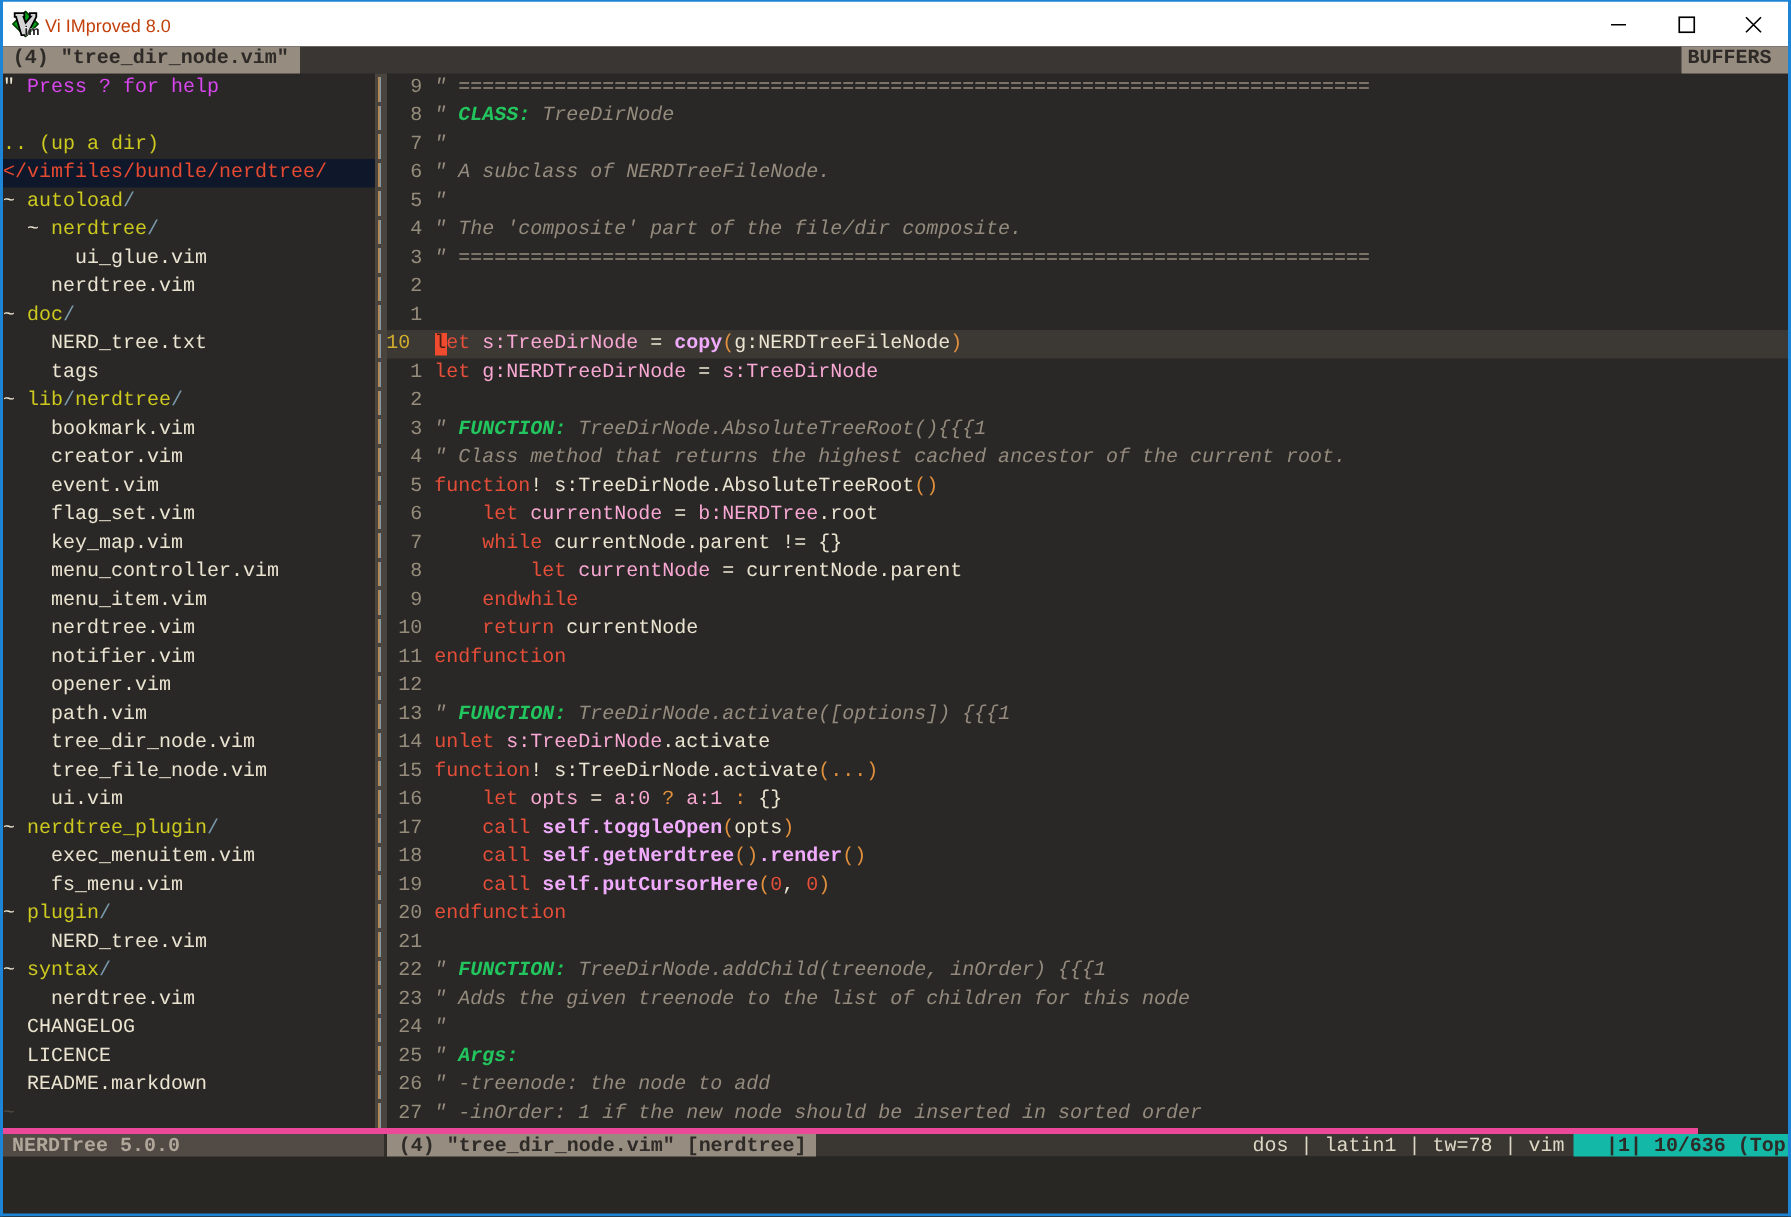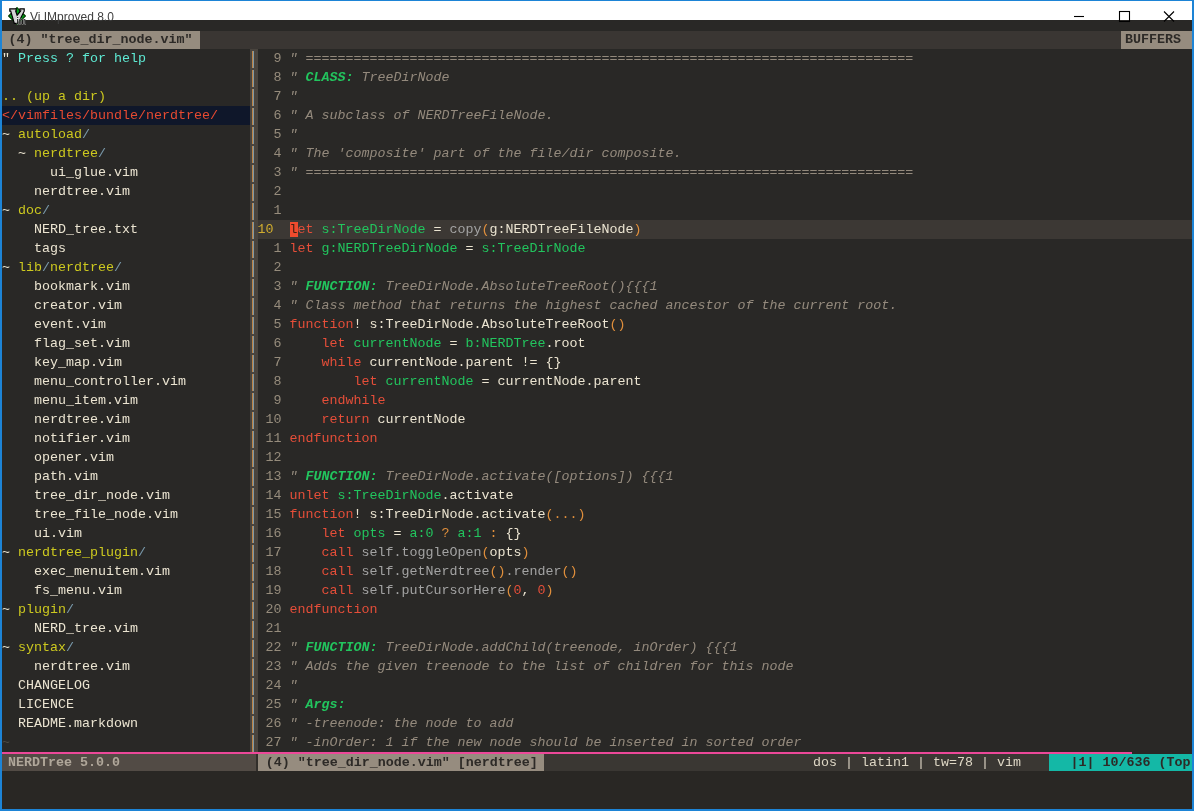--- a/index.html
+++ b/index.html
@@ -1,45 +1,45 @@
 <!DOCTYPE html>
 <html><head><meta charset="utf-8"><style>
 *{margin:0;padding:0;box-sizing:border-box}
 html,body{width:1194px;height:811px;overflow:hidden;background:#292826}
 body{position:relative;font-family:"Liberation Mono",monospace;font-size:13.333px;line-height:19px}
 .abs{position:absolute}
-#title{left:0;top:0;width:1194px;height:20px;background:#fff;border-top:1px solid #1d84d6}
-#ttxt{left:30px;top:8px;font-family:"Liberation Sans",sans-serif;font-size:12px;line-height:16px;color:#404040}
+#title{left:0;top:0;width:1194px;height:31px;background:#fff;border-top:1px solid #1d84d6}
+#ttxt{left:30px;top:8px;font-family:"Liberation Sans",sans-serif;font-size:12px;line-height:16px;color:#c2410c}
 #tab{left:0;top:31px;width:1194px;height:18px;background:#3a3633}
 .tabact{position:absolute;top:0;height:18px;background:#968c7f;color:#2d2a27;font-weight:bold;line-height:18px;white-space:pre}
 #side{left:2px;top:49px;width:247.5px;height:703px;white-space:pre}
 #side .l{height:19px}
 #sep{left:249.5px;top:49px;width:8px;height:703px;background:#49443e}
 #sepbar{left:251.7px;top:49px;width:2.6px;height:703px;background:repeating-linear-gradient(to bottom,transparent 0 2.4px,#bc8448 2.4px 18.7px,transparent 18.7px 19px)}
 #sepbar2{left:253px;top:49px;width:1.3px;height:703px;background:repeating-linear-gradient(to bottom,transparent 0 2.4px,#8198a2 2.4px 18.7px,transparent 18.7px 19px)}
 #code{left:257.5px;top:49px;width:934.5px;height:703px;white-space:pre}
 #code .l{height:19px}
 .hl{background:#3c3834}
 .hlr{background:#0f172a}
 .n{color:#968c7c}
 .cn{color:#d0ac2e}
 .c{color:#948a7d;font-style:italic}
 .cb{color:#22c55e;font-style:italic;font-weight:bold}
 .r{color:#e54e39}
-.b{color:#22c55e}
+.b{color:#f9a8d4}
 .bs{color:#7999ab}
 .w{color:#ebe4d1}
-.f{color:#a3a3a3;font-weight:normal}
+.f{color:#f0abfc;font-weight:bold}
 .o{color:#e08f3c}
 .y{color:#cdc91f;font-weight:normal}
-.yn{color:#5eead4}
+.yn{color:#d946ef}
 .rr{color:#e64a31}
 .dim{color:#4e4a42}
 .cur{background:#f04b2e;color:#421f12}
-#status{left:0;top:752px;width:1132px;height:19px;background:#3a3733;border-top:2px solid #ec4899}
+#status{left:0;top:752px;width:1132px;height:19px;background:#3a3733;border-top:4px solid #ec4899}
 .seg{position:absolute;top:0;height:18px;line-height:18px;white-space:pre}
 #cmd{left:0;top:771px;width:1194px;height:38px;background:#292724}
 .bord{background:#1d84d6}
 </style></head><body>
 <div class="abs" id="title">
     <svg class="abs" style="left:8px;top:6px" width="18" height="18" viewBox="0 0 18 18">
       <polygon points="9,0.6 17.4,9 9,17.4 0.6,9" fill="#00a018" stroke="#003c00" stroke-width="1.1"></polygon>
       <polygon points="1.8,1.8 8.2,1.8 8.2,4.2 7.7,4.2 9.1,8.2 12.5,4.1 11.9,4.1 11.9,1.8 16.2,1.8 16.2,4.2 10.0,16.4 6.3,16.4 2.7,4.2 1.8,4.2" fill="#d4d4d4" stroke="#000" stroke-width="1.2" stroke-linejoin="miter"></polygon>
       <text x="8.4" y="16.6" font-family="Liberation Sans" font-weight="bold" font-size="8.5" fill="#1a1a1a" stroke="#ffffff" stroke-width="0.45" paint-order="stroke">im</text>
     </svg>
@@ -56,19 +56,19 @@
   </div>
 <div class="abs" id="side"><div class="l"><span class="w">" </span><span class="yn">Press ? for help</span></div><div class="l">&nbsp;</div><div class="l"><span class="y">.. (up a dir)</span></div><div class="l hlr"><span class="rr">&lt;/vimfiles/bundle/nerdtree/</span></div><div class="l"><span class="w">~ </span><span class="y">autoload</span><span class="bs">/</span></div><div class="l"><span class="w">  ~ </span><span class="y">nerdtree</span><span class="bs">/</span></div><div class="l"><span class="w">      ui_glue.vim</span></div><div class="l"><span class="w">    nerdtree.vim</span></div><div class="l"><span class="w">~ </span><span class="y">doc</span><span class="bs">/</span></div><div class="l"><span class="w">    NERD_tree.txt</span></div><div class="l"><span class="w">    tags</span></div><div class="l"><span class="w">~ </span><span class="y">lib</span><span class="bs">/</span><span class="y">nerdtree</span><span class="bs">/</span></div><div class="l"><span class="w">    bookmark.vim</span></div><div class="l"><span class="w">    creator.vim</span></div><div class="l"><span class="w">    event.vim</span></div><div class="l"><span class="w">    flag_set.vim</span></div><div class="l"><span class="w">    key_map.vim</span></div><div class="l"><span class="w">    menu_controller.vim</span></div><div class="l"><span class="w">    menu_item.vim</span></div><div class="l"><span class="w">    nerdtree.vim</span></div><div class="l"><span class="w">    notifier.vim</span></div><div class="l"><span class="w">    opener.vim</span></div><div class="l"><span class="w">    path.vim</span></div><div class="l"><span class="w">    tree_dir_node.vim</span></div><div class="l"><span class="w">    tree_file_node.vim</span></div><div class="l"><span class="w">    ui.vim</span></div><div class="l"><span class="w">~ </span><span class="y">nerdtree_plugin</span><span class="bs">/</span></div><div class="l"><span class="w">    exec_menuitem.vim</span></div><div class="l"><span class="w">    fs_menu.vim</span></div><div class="l"><span class="w">~ </span><span class="y">plugin</span><span class="bs">/</span></div><div class="l"><span class="w">    NERD_tree.vim</span></div><div class="l"><span class="w">~ </span><span class="y">syntax</span><span class="bs">/</span></div><div class="l"><span class="w">    nerdtree.vim</span></div><div class="l"><span class="w">  CHANGELOG</span></div><div class="l"><span class="w">  LICENCE</span></div><div class="l"><span class="w">  README.markdown</span></div><div class="l"><span class="dim">~</span></div></div>
 <div class="abs" id="sep"></div>
 <div class="abs" id="sepbar"></div>
 <div class="abs" id="sepbar2"></div>
 <div class="abs" id="code"><div class="l"><span class="n">  9 </span><span class="c">" ============================================================================</span></div><div class="l"><span class="n">  8 </span><span class="c">" </span><span class="cb">CLASS:</span><span class="c"> TreeDirNode</span></div><div class="l"><span class="n">  7 </span><span class="c">"</span></div><div class="l"><span class="n">  6 </span><span class="c">" A subclass of NERDTreeFileNode.</span></div><div class="l"><span class="n">  5 </span><span class="c">"</span></div><div class="l"><span class="n">  4 </span><span class="c">" The 'composite' part of the file/dir composite.</span></div><div class="l"><span class="n">  3 </span><span class="c">" ============================================================================</span></div><div class="l"><span class="n">  2 </span></div><div class="l"><span class="n">  1 </span></div><div class="l hl"><span class="cn">10  </span><span class="cur">l</span><span class="r">et</span><span class="w"> </span><span class="b">s:TreeDirNode</span><span class="w"> = </span><span class="f">copy</span><span class="o">(</span><span class="w">g:NERDTreeFileNode</span><span class="o">)</span></div><div class="l"><span class="n">  1 </span><span class="r">let</span><span class="w"> </span><span class="b">g:NERDTreeDirNode</span><span class="w"> = </span><span class="b">s:TreeDirNode</span></div><div class="l"><span class="n">  2 </span></div><div class="l"><span class="n">  3 </span><span class="c">" </span><span class="cb">FUNCTION:</span><span class="c"> TreeDirNode.AbsoluteTreeRoot(){{{1</span></div><div class="l"><span class="n">  4 </span><span class="c">" Class method that returns the highest cached ancestor of the current root.</span></div><div class="l"><span class="n">  5 </span><span class="r">function</span><span class="w">! s:TreeDirNode.AbsoluteTreeRoot</span><span class="o">()</span></div><div class="l"><span class="n">  6 </span><span class="w">    </span><span class="r">let</span><span class="w"> </span><span class="b">currentNode</span><span class="w"> = </span><span class="b">b:NERDTree</span><span class="w">.root</span></div><div class="l"><span class="n">  7 </span><span class="w">    </span><span class="r">while</span><span class="w"> currentNode.parent != {}</span></div><div class="l"><span class="n">  8 </span><span class="w">        </span><span class="r">let</span><span class="w"> </span><span class="b">currentNode</span><span class="w"> = currentNode.parent</span></div><div class="l"><span class="n">  9 </span><span class="w">    </span><span class="r">endwhile</span></div><div class="l"><span class="n"> 10 </span><span class="w">    </span><span class="r">return</span><span class="w"> currentNode</span></div><div class="l"><span class="n"> 11 </span><span class="r">endfunction</span></div><div class="l"><span class="n"> 12 </span></div><div class="l"><span class="n"> 13 </span><span class="c">" </span><span class="cb">FUNCTION:</span><span class="c"> TreeDirNode.activate([options]) {{{1</span></div><div class="l"><span class="n"> 14 </span><span class="r">unlet</span><span class="w"> </span><span class="b">s:TreeDirNode</span><span class="w">.activate</span></div><div class="l"><span class="n"> 15 </span><span class="r">function</span><span class="w">! s:TreeDirNode.activate</span><span class="o">(...)</span></div><div class="l"><span class="n"> 16 </span><span class="w">    </span><span class="r">let</span><span class="w"> </span><span class="b">opts</span><span class="w"> = </span><span class="b">a:0</span><span class="w"> </span><span class="o">?</span><span class="w"> </span><span class="b">a:1</span><span class="w"> </span><span class="o">:</span><span class="w"> {}</span></div><div class="l"><span class="n"> 17 </span><span class="w">    </span><span class="r">call</span><span class="w"> </span><span class="f">self.toggleOpen</span><span class="o">(</span><span class="w">opts</span><span class="o">)</span></div><div class="l"><span class="n"> 18 </span><span class="w">    </span><span class="r">call</span><span class="w"> </span><span class="f">self.getNerdtree</span><span class="o">()</span><span class="f">.render</span><span class="o">()</span></div><div class="l"><span class="n"> 19 </span><span class="w">    </span><span class="r">call</span><span class="w"> </span><span class="f">self.putCursorHere</span><span class="o">(</span><span class="r">0</span><span class="w">, </span><span class="r">0</span><span class="o">)</span></div><div class="l"><span class="n"> 20 </span><span class="r">endfunction</span></div><div class="l"><span class="n"> 21 </span></div><div class="l"><span class="n"> 22 </span><span class="c">" </span><span class="cb">FUNCTION:</span><span class="c"> TreeDirNode.addChild(treenode, inOrder) {{{1</span></div><div class="l"><span class="n"> 23 </span><span class="c">" Adds the given treenode to the list of children for this node</span></div><div class="l"><span class="n"> 24 </span><span class="c">"</span></div><div class="l"><span class="n"> 25 </span><span class="c">" </span><span class="cb">Args:</span></div><div class="l"><span class="n"> 26 </span><span class="c">" -treenode: the node to add</span></div><div class="l"><span class="n"> 27 </span><span class="c">" -inOrder: 1 if the new node should be inserted in sorted order</span></div></div>
 <div class="abs" id="status">
     <div class="seg" style="left:0;width:255.8px;background:#524b45;color:#b0a79a;font-weight:bold;padding-left:8px">NERDTree 5.0.0</div>
     <div class="seg" style="left:255.8px;width:2px;background:#322f2b"></div>
     <div class="seg" style="left:257.8px;width:286.5px;background:#968c7f;color:#2d2a27;font-weight:bold;padding-left:8px">(4) "tree_dir_node.vim" [nerdtree]</div>
-    <div class="seg" style="left:813px;color:#ded7c5">dos | latin1 | tw=78 | vim</div>
+    <div class="seg" style="left:835px;color:#ded7c5">dos | latin1 | tw=78 | vim</div>
     <div class="seg" style="left:1048.6px;width:143.4px;background:#14b8a6;color:#2d2a27;font-weight:bold;padding-left:22px">|1| 10/636 (Top)</div>
   </div>
 <div class="abs" id="cmd"></div>
 <div class="abs bord" style="left:0;top:0;width:2px;height:811px"></div>
 <div class="abs bord" style="left:1192px;top:0;width:2px;height:811px"></div>
 <div class="abs bord" style="left:0;top:809px;width:1194px;height:2px"></div>
 <div class="abs bord" style="left:0;top:0;width:1194px;height:1px"></div>
 </body></html>

